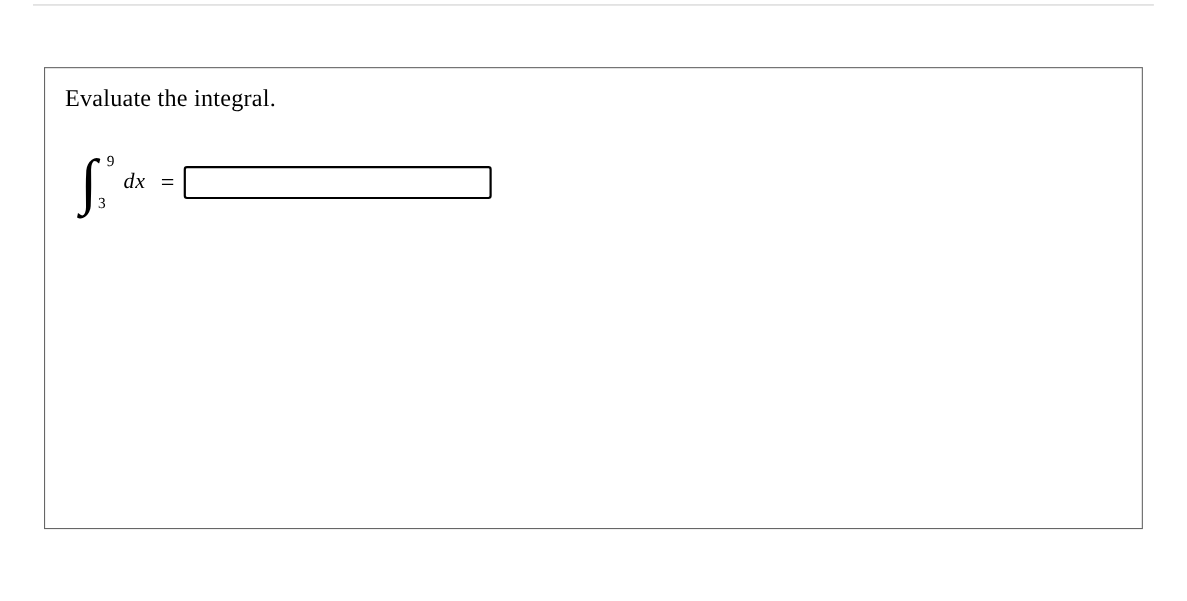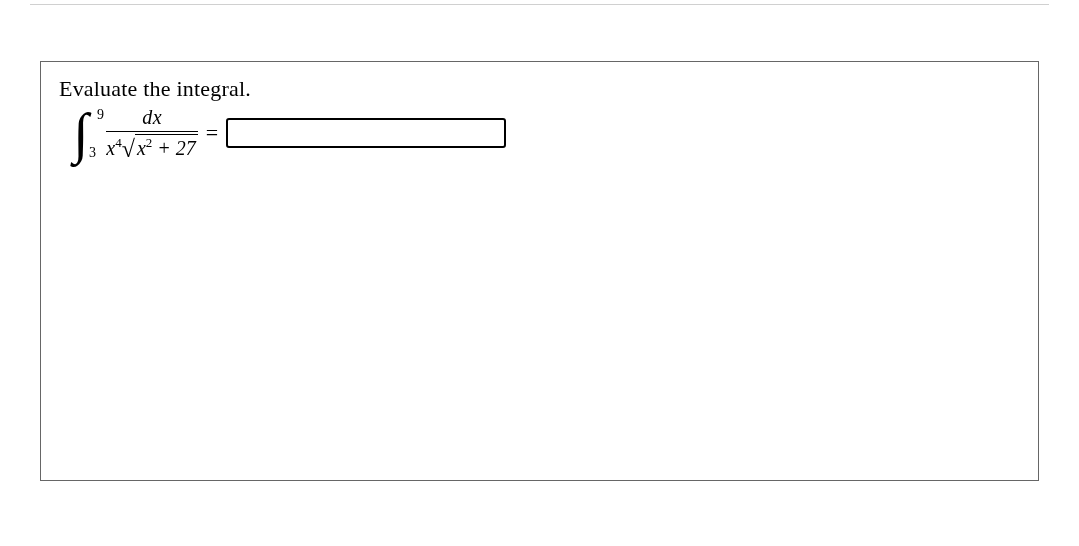--- a/index.html
+++ b/index.html
@@ -22,21 +22,21 @@
       margin: 0 30px 56px 30px;
     }
     .card {
       margin: 0 40px 0 40px;
       border: 1px solid #666;
       padding: 14px 18px 40px 18px;
       height: 420px;
     }
     .prompt {
       font-size: 22px;
-      margin-bottom: 3px;
+      margin-bottom: 36px;
       letter-spacing: 0.2px;
     }
     .math-row {
       display: flex;
       align-items: center;
       margin-left: 14px;
       margin-bottom: 70px;
     }
     .integral {
       display: flex;
@@ -56,21 +56,21 @@
       font-size: 14px;
     }
     .int-lower {
       position: absolute;
       bottom: 0px;
       left: 16px;
       font-size: 14px;
     }
     .fraction {
       display: inline-flex;
-      flex-direction: column;
+      flex-direction: row;
       align-items: center;
       margin-left: 18px;
     }
     .frac-num {
       font-style: italic;
       font-size: 20px;
       padding: 0 6px 2px 6px;
       letter-spacing: 0.5px;
     }
     .frac-bar {
@@ -133,26 +133,20 @@
     <div class="math-row">
       <span class="integral">
         <span class="int-sym">∫</span>
         <span class="int-upper">9</span>
         <span class="int-lower">3</span>
       </span>
 
       <span class="fraction">
         <span class="frac-num">dx</span>
         <span class="frac-bar"></span>
-        <span class="frac-den">
-          <span>x</span><span class="sup">4</span><span class="sqrt">
-              <span class="sqrt-sym">√</span>
-              <span class="sqrt-body"><span>x</span><span class="sup">2</span><span> + 27</span></span>
-            </span>
-        </span>
       </span>
 
       <span class="equals">=</span>
 
       <input type="text" class="answer-box" value="" style="">
     </div>
 
   </div>
 </div>
 

